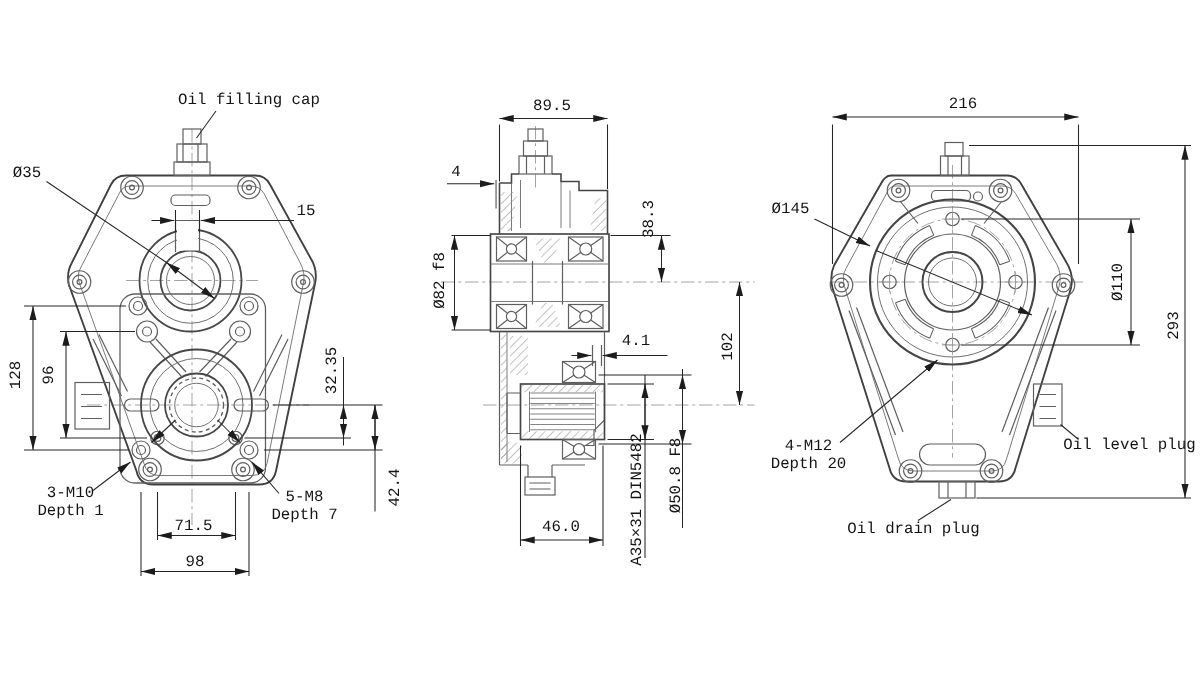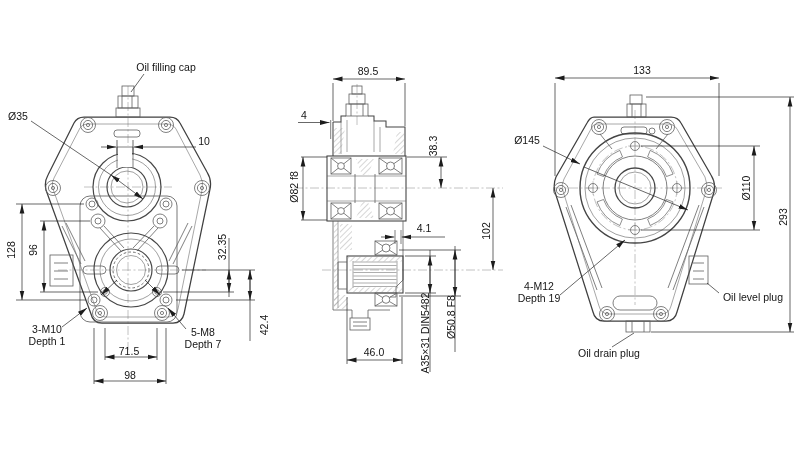--- a/index.html
+++ b/index.html
@@ -1,18 +1,18 @@
 <!DOCTYPE html>
 <html><head>
 <meta charset="utf-8">
 <style>
   html,body{margin:0;padding:0;background:#fff;}
   #stage{
     position:relative;width:800px;height:450px;background:#ffffff;overflow:hidden;
-    font-family:Liberation Sans, sans-serif;
+    font-family:Liberation Mono, monospace;
   }
   #stage svg{position:absolute;left:0;top:0;}
   .lbl{
     position:absolute;transform:translate(-50%,-50%);
     font-size:10.5px;color:#141414;white-space:nowrap;line-height:12px;text-align:center;
   }
   .lbl.v{transform:translate(-50%,-50%) rotate(-90deg);}
 </style>
 </head>
 <body>
@@ -305,21 +305,21 @@
     <path d="M646,97 H794 M651,332 H794"></path>
     <path d="M790,97 V332" marker-start="url(#ah)" marker-end="url(#ah)"></path>
     <path d="M560,295 L625,240" marker-end="url(#ah)"></path>
     <path d="M719,293 L707,283"></path>
     <path d="M612,347 L634,333"></path>
   </g>
 </svg>
 
 <div class="lbl" style="left:166px;top:67px">Oil filling cap</div>
 <div class="lbl" style="left:18px;top:116px">Ø35</div>
-<div class="lbl" style="left:204px;top:141px">10</div>
+<div class="lbl" style="left:204px;top:141px">15</div>
 <div class="lbl v" style="left:11px;top:250px">128</div>
 <div class="lbl v" style="left:33px;top:250px">96</div>
 <div class="lbl v" style="left:222px;top:247px">32.35</div>
 <div class="lbl v" style="left:264px;top:325px">42.4</div>
 <div class="lbl" style="left:47px;top:335px">
   <div>3-M10</div>
   <div>Depth 1</div>
 </div>
 <div class="lbl" style="left:203px;top:338px">
   <div>5-M8</div>
@@ -331,24 +331,24 @@
 <div class="lbl" style="left:368px;top:71px">89.5</div>
 <div class="lbl" style="left:304px;top:115px">4</div>
 <div class="lbl v" style="left:294px;top:187px">Ø82  f8</div>
 <div class="lbl v" style="left:433px;top:146px">38.3</div>
 <div class="lbl" style="left:424px;top:228px">4.1</div>
 <div class="lbl v" style="left:486px;top:231px">102</div>
 <div class="lbl v" style="left:425px;top:333px">A35×31 DIN5482</div>
 <div class="lbl v" style="left:451px;top:317px">Ø50.8  F8</div>
 <div class="lbl" style="left:374px;top:352px">46.0</div>
 
-<div class="lbl" style="left:642px;top:70px">133</div>
+<div class="lbl" style="left:642px;top:70px">216</div>
 <div class="lbl" style="left:527px;top:140px">Ø145</div>
 <div class="lbl v" style="left:746px;top:188px">Ø110</div>
 <div class="lbl v" style="left:783px;top:217px">293</div>
-<div class="lbl" style="left:539px;top:292px">
+<div class="lbl" style="left:539px;top:304px">
   <div>4-M12</div>
-  <div>Depth 19</div>
+  <div>Depth 20</div>
 </div>
 <div class="lbl" style="left:753px;top:297px">Oil level plug</div>
 <div class="lbl" style="left:609px;top:353px">Oil drain plug</div>
 
 </div>
 
 </body></html>

